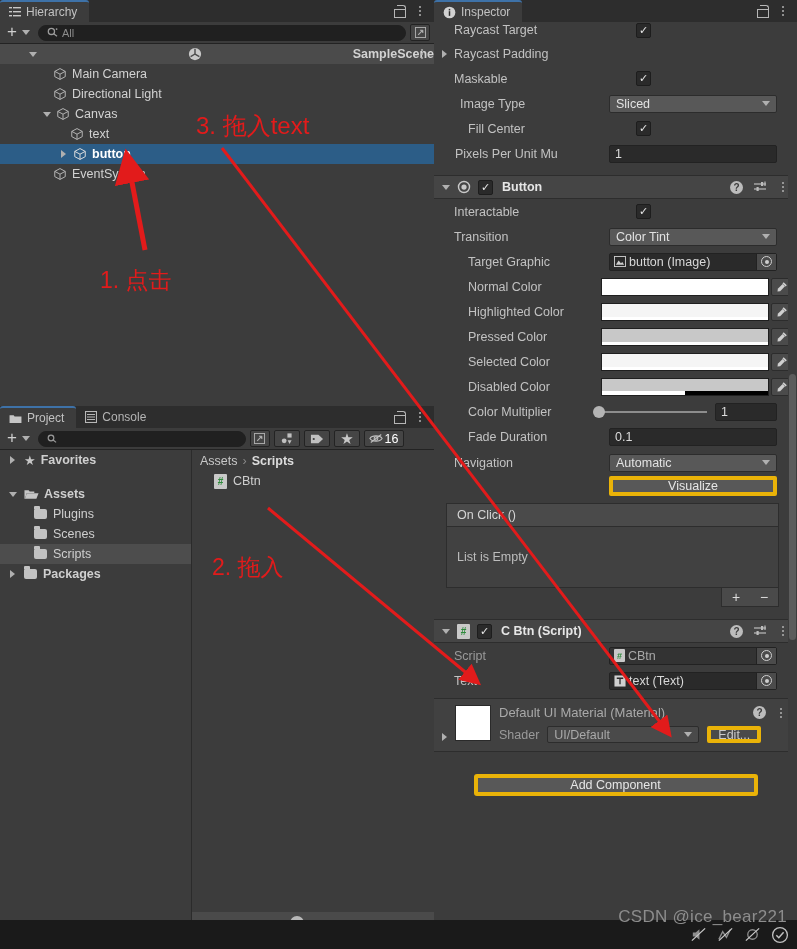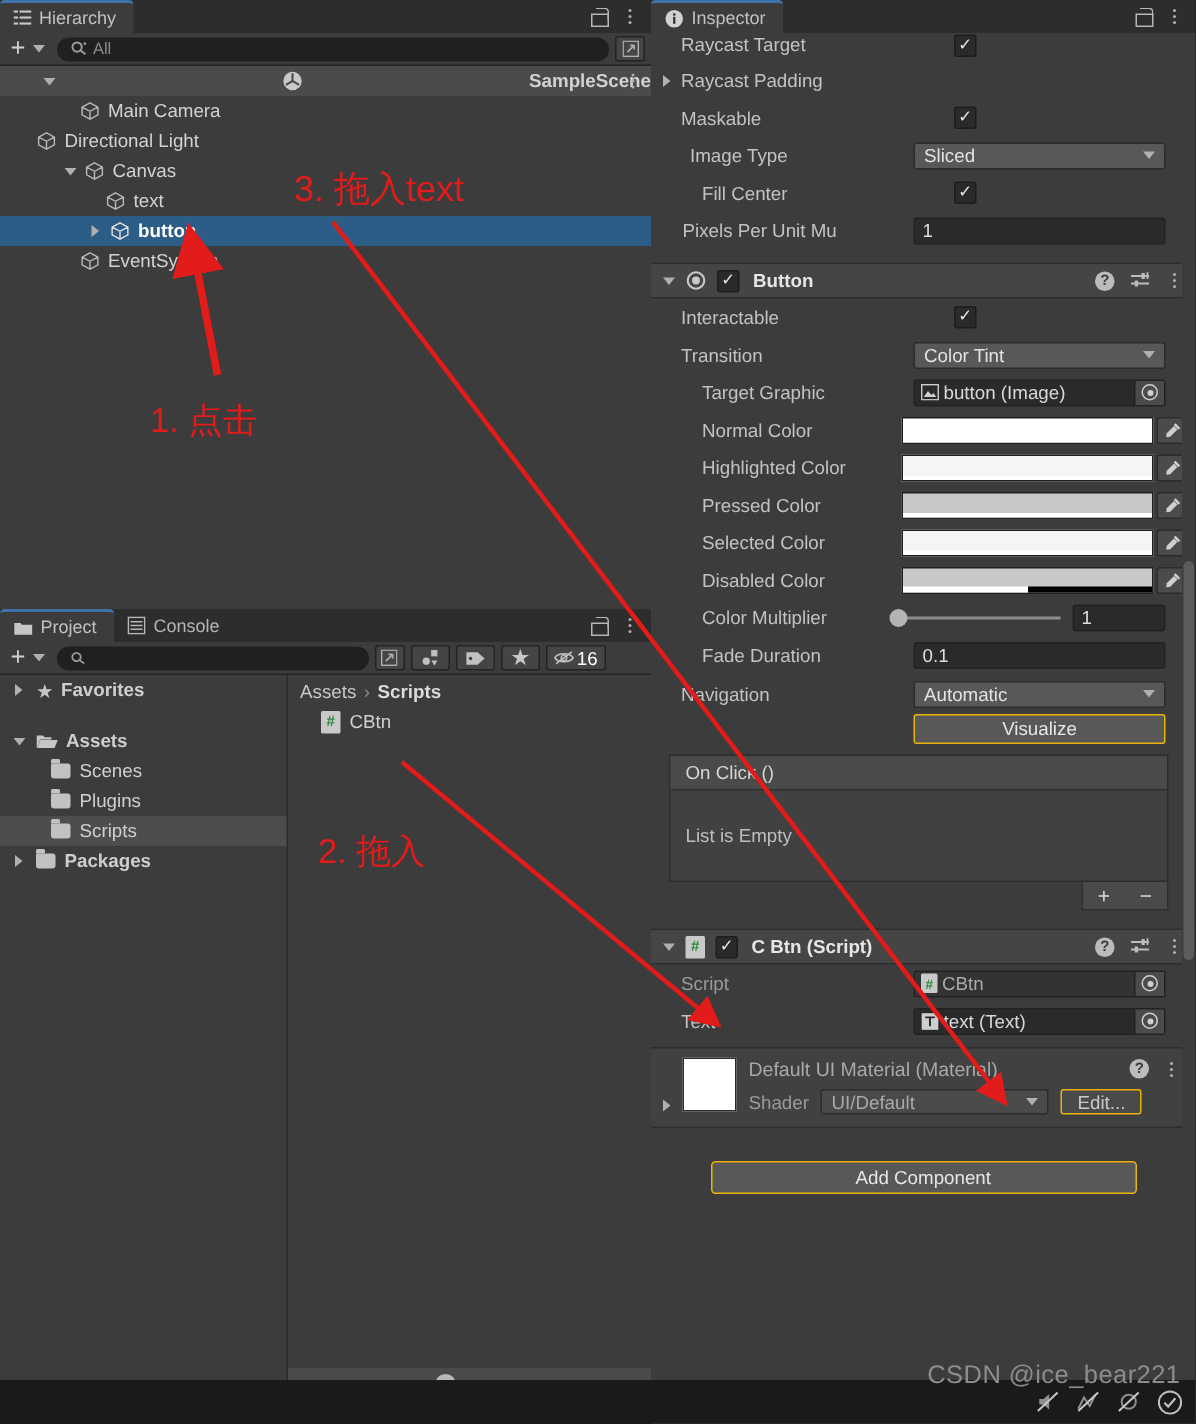--- a/index.html
+++ b/index.html
@@ -170,21 +170,21 @@
   .eyedrop {
     width:22px;height:18px;background:#4b4b4b;border:1px solid #2c2c2c;
     margin-left:2px;border-radius:2px;display:flex;align-items:center;justify-content:center;
   }
   .numfield {
     width:80px;height:18px;background:#2a2a2a;border:1px solid #222;border-radius:2px;
     color:#dcdcdc;font-size:12.5px;display:flex;align-items:center;padding:0 5px;
   }
   .numfield.wide { width:168px; }
   .btn {
-    background:#585858;border:1px solid #eab308;border-radius:2px;
+    background:#585858;border:4px solid #eab308;border-radius:2px;
     display:flex;align-items:center;justify-content:center;color:#e6e6e6;font-size:12.5px;
   }
   .comp-header {
     height:24px;background:#454545;border-top:1px solid #2d2d2d;
     border-bottom:1px solid #2d2d2d;
     display:flex;align-items:center;gap:7px;padding:0 8px 0 8px;
   }
   .comp-header .ctitle { font-weight:bold;color:#e6e6e6;font-size:12.5px;margin-left:2px;}
   .comp-header .cright { margin-left:auto;display:flex;align-items:center;gap:10px;}
   .helpico {
@@ -321,21 +321,21 @@
 
       <div class="row" style="padding-left:53px;">
         <span class="cube">
           <svg width="14" height="14" viewBox="0 0 16 16">
               <path d="M8 1.8 L14 5 L14 11 L8 14.2 L2 11 L2 5 Z M2 5 L8 8.2 L14 5 M8 8.2 L8 14.2" fill="none" stroke="#b7b7b7" stroke-width="1.1"></path>
             </svg>
         </span>
         <span class="label">Main Camera</span>
       </div>
 
-      <div class="row" style="padding-left:24px;text-align:center;">
+      <div class="row" style="padding-left:53px;text-align:center;">
         <span class="cube">
           <svg width="14" height="14" viewBox="0 0 16 16">
               <path d="M8 1.8 L14 5 L14 11 L8 14.2 L2 11 L2 5 Z M2 5 L8 8.2 L14 5 M8 8.2 L8 14.2" fill="none" stroke="#b7b7b7" stroke-width="1.1"></path>
             </svg>
         </span>
         <span class="label">Directional Light</span>
       </div>
 
       <div class="row" style="padding-left:40px;">
         <span class="fold">
@@ -473,25 +473,25 @@
           <span class="ico" style="margin-left:5px;">
             <svg width="15" height="12" viewBox="0 0 16 12">
               <path d="M0.5 2 L5 2 L6 3.4 L11 3.4 L11 5 L3 5 L1 11 L0.5 11 Z" fill="#c6c6c6"></path>
               <path d="M3 5.2 L15.5 5.2 L13.2 11 L1 11 Z" fill="#c6c6c6"></path>
             </svg>
           </span>
           <span class="label" style="margin-left:5px;font-weight:bold;">Assets</span>
         </div>
         <div class="prow" style="padding-left:34px;">
           <span class="folder"></span>
-          <span class="label" style="margin-left:6px;">Scenes</span>
+          <span class="label" style="margin-left:6px;">Plugins</span>
         </div>
         <div class="prow" style="padding-left:34px;">
           <span class="folder"></span>
-          <span class="label" style="margin-left:6px;">Plugins</span>
+          <span class="label" style="margin-left:6px;">Scenes</span>
         </div>
         <div class="prow sel" style="padding-left:34px;">
           <span class="folder"></span>
           <span class="label" style="margin-left:6px;">Scripts</span>
         </div>
         <div class="prow" style="padding-left:6px;">
           <span class="fold" style="width:13px;display:flex;justify-content:center;">
               <span class="tri"></span>
             </span>
           <span class="folder" style="margin-left:5px;"></span>

